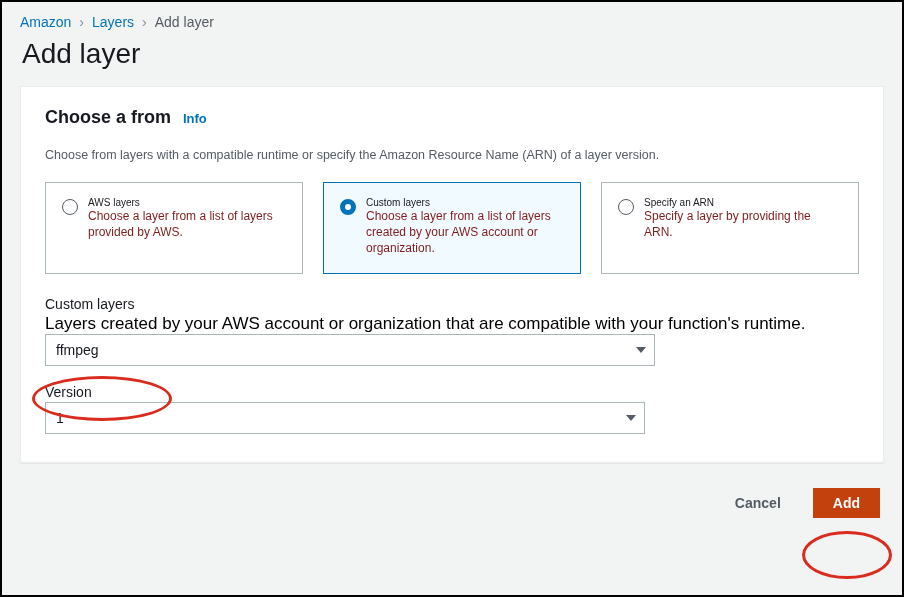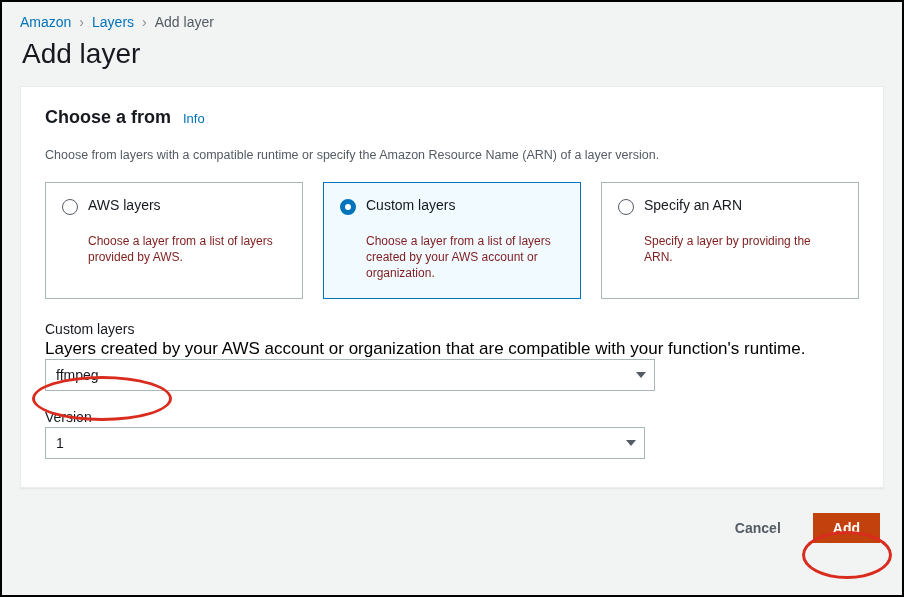--- a/index.html
+++ b/index.html
@@ -41,21 +41,21 @@
   }
   .section-title {
     font-size: 18px;
     font-weight: 700;
     display: inline-block;
     margin-right: 8px;
   }
   .info-link {
     color: #0073bb;
     font-size: 13px;
-    font-weight: 400;
+    font-weight: 700;
     cursor: pointer;
   }
   .section-desc {
     font-size: 12.5px;
     color: #545b64;
     margin-top: 20px;
     margin-bottom: 20px;
   }
   .option-row {
     display: flex;
@@ -80,21 +80,21 @@
     border: 1px solid #545b64;
     border-radius: 50%;
     flex-shrink: 0;
     margin-top: 2px;
     position: relative;
     background: #fff;
   }
   .radio.checked {
     border: 5px solid #0073bb;
   }
-  .option-title { font-weight: 400; font-size: 14px; color: #16191f; margin-bottom: 20px;}
+  .option-title { font-weight: 400; font-size: 10px; color: #16191f; margin-bottom: 0;}
   .option-desc { font-size: 12px; color: #7f1d1d; line-height: 1.35; }
   .form-label { font-size: 14px; color: #16191f; margin-bottom: 2px; }
   .form-help { font-size: 17px; color: #000000; }
   .select-wrap { position: relative; width: 610px; margin-bottom: 18px; border-radius: 11px;}
   .select {
     width: 100%;
     border: 1px solid #aab7b8;
     padding: 6px 30px 6px 10px;
     font-size: 14px;
     background: #fff;

